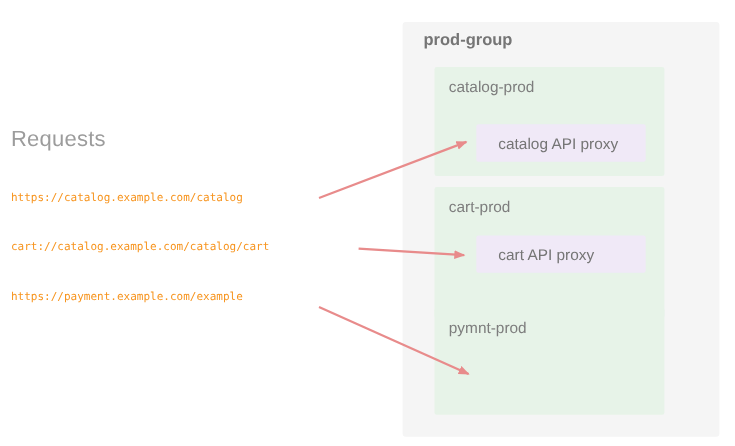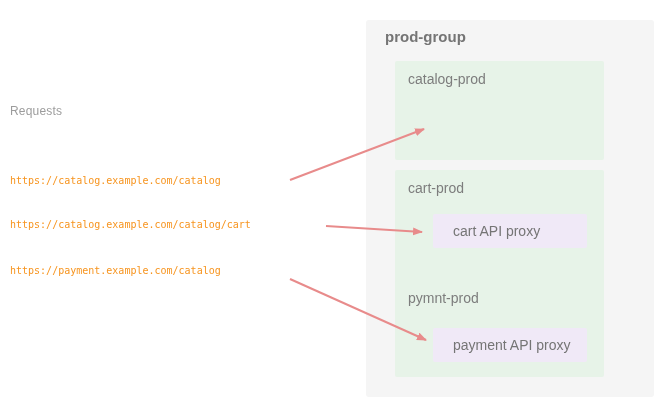--- a/index.html
+++ b/index.html
@@ -6,22 +6,22 @@
   html, body { background: #ffffff; }
   body {
     width: 668px; height: 405px;
     font-family: "Liberation Sans", sans-serif;
     position: relative; overflow: hidden;
   }
   .canvas { position: relative; width: 668px; height: 405px; background: #ffffff; }
 
   
   .requests-heading {
-    position: absolute; left: 10px; top: 104px;
-    font-size: 12px; color: #9c9c9c; letter-spacing: 0.2px;
+    position: absolute; left: 10px; top: 116px;
+    font-size: 20px; color: #9c9c9c; letter-spacing: 0.2px;
   }
   .request-url {
     position: absolute; left: 10px;
     font-family: "DejaVu Sans Mono", monospace;
     font-size: 10px; line-height: 14px;
     color: var(--url_orange, #f7941e); white-space: nowrap;
   }
   .request-url.u0 { top: 174px; }
   .request-url.u1 { top: 218px; }
   .request-url.u2 { top: 264px; }
@@ -68,38 +68,38 @@
     pointer-events: none;
   }
 </style>
 </head>
 <body>
 
 <div class="canvas">
 
   <div class="requests-heading">Requests</div>
   <div class="request-url u0">https://catalog.example.com/catalog</div>
-  <div class="request-url u1">https://catalog.example.com/catalog/cart</div>
-  <div class="request-url u2">https://payment.example.com/catalog</div>
+  <div class="request-url u1">cart://catalog.example.com/catalog/cart</div>
+  <div class="request-url u2">https://payment.example.com/example</div>
 
   <div class="prod-group">
     <div class="prod-group-title">prod-group</div>
 
     <div class="env-box e0">
       <div class="env-label">catalog-prod</div>
+      <div class="proxy-box">catalog API proxy</div>
     </div>
 
     <div class="env-box e1">
       <div class="env-label">cart-prod</div>
       <div class="proxy-box">cart API proxy</div>
     </div>
 
     <div class="env-box e2">
       <div class="env-label">pymnt-prod</div>
-      <div class="proxy-box">payment API proxy</div>
     </div>
   </div>
 
   <svg class="arrow-layer" width="668" height="405" viewBox="0 0 668 405" xmlns="http://www.w3.org/2000/svg">
     <defs>
       <marker id="ah" markerUnits="userSpaceOnUse" markerWidth="11" markerHeight="9" refX="9" refY="4" orient="auto">
         <path d="M0,0 L10,4 L0,8 Z" fill="#e88b8b" class="arrow-head"></path>
       </marker>
     </defs>
     <line x1="290" y1="180" x2="424" y2="129" stroke="#e88b8b" stroke-width="2" marker-end="url(#ah)"></line>

